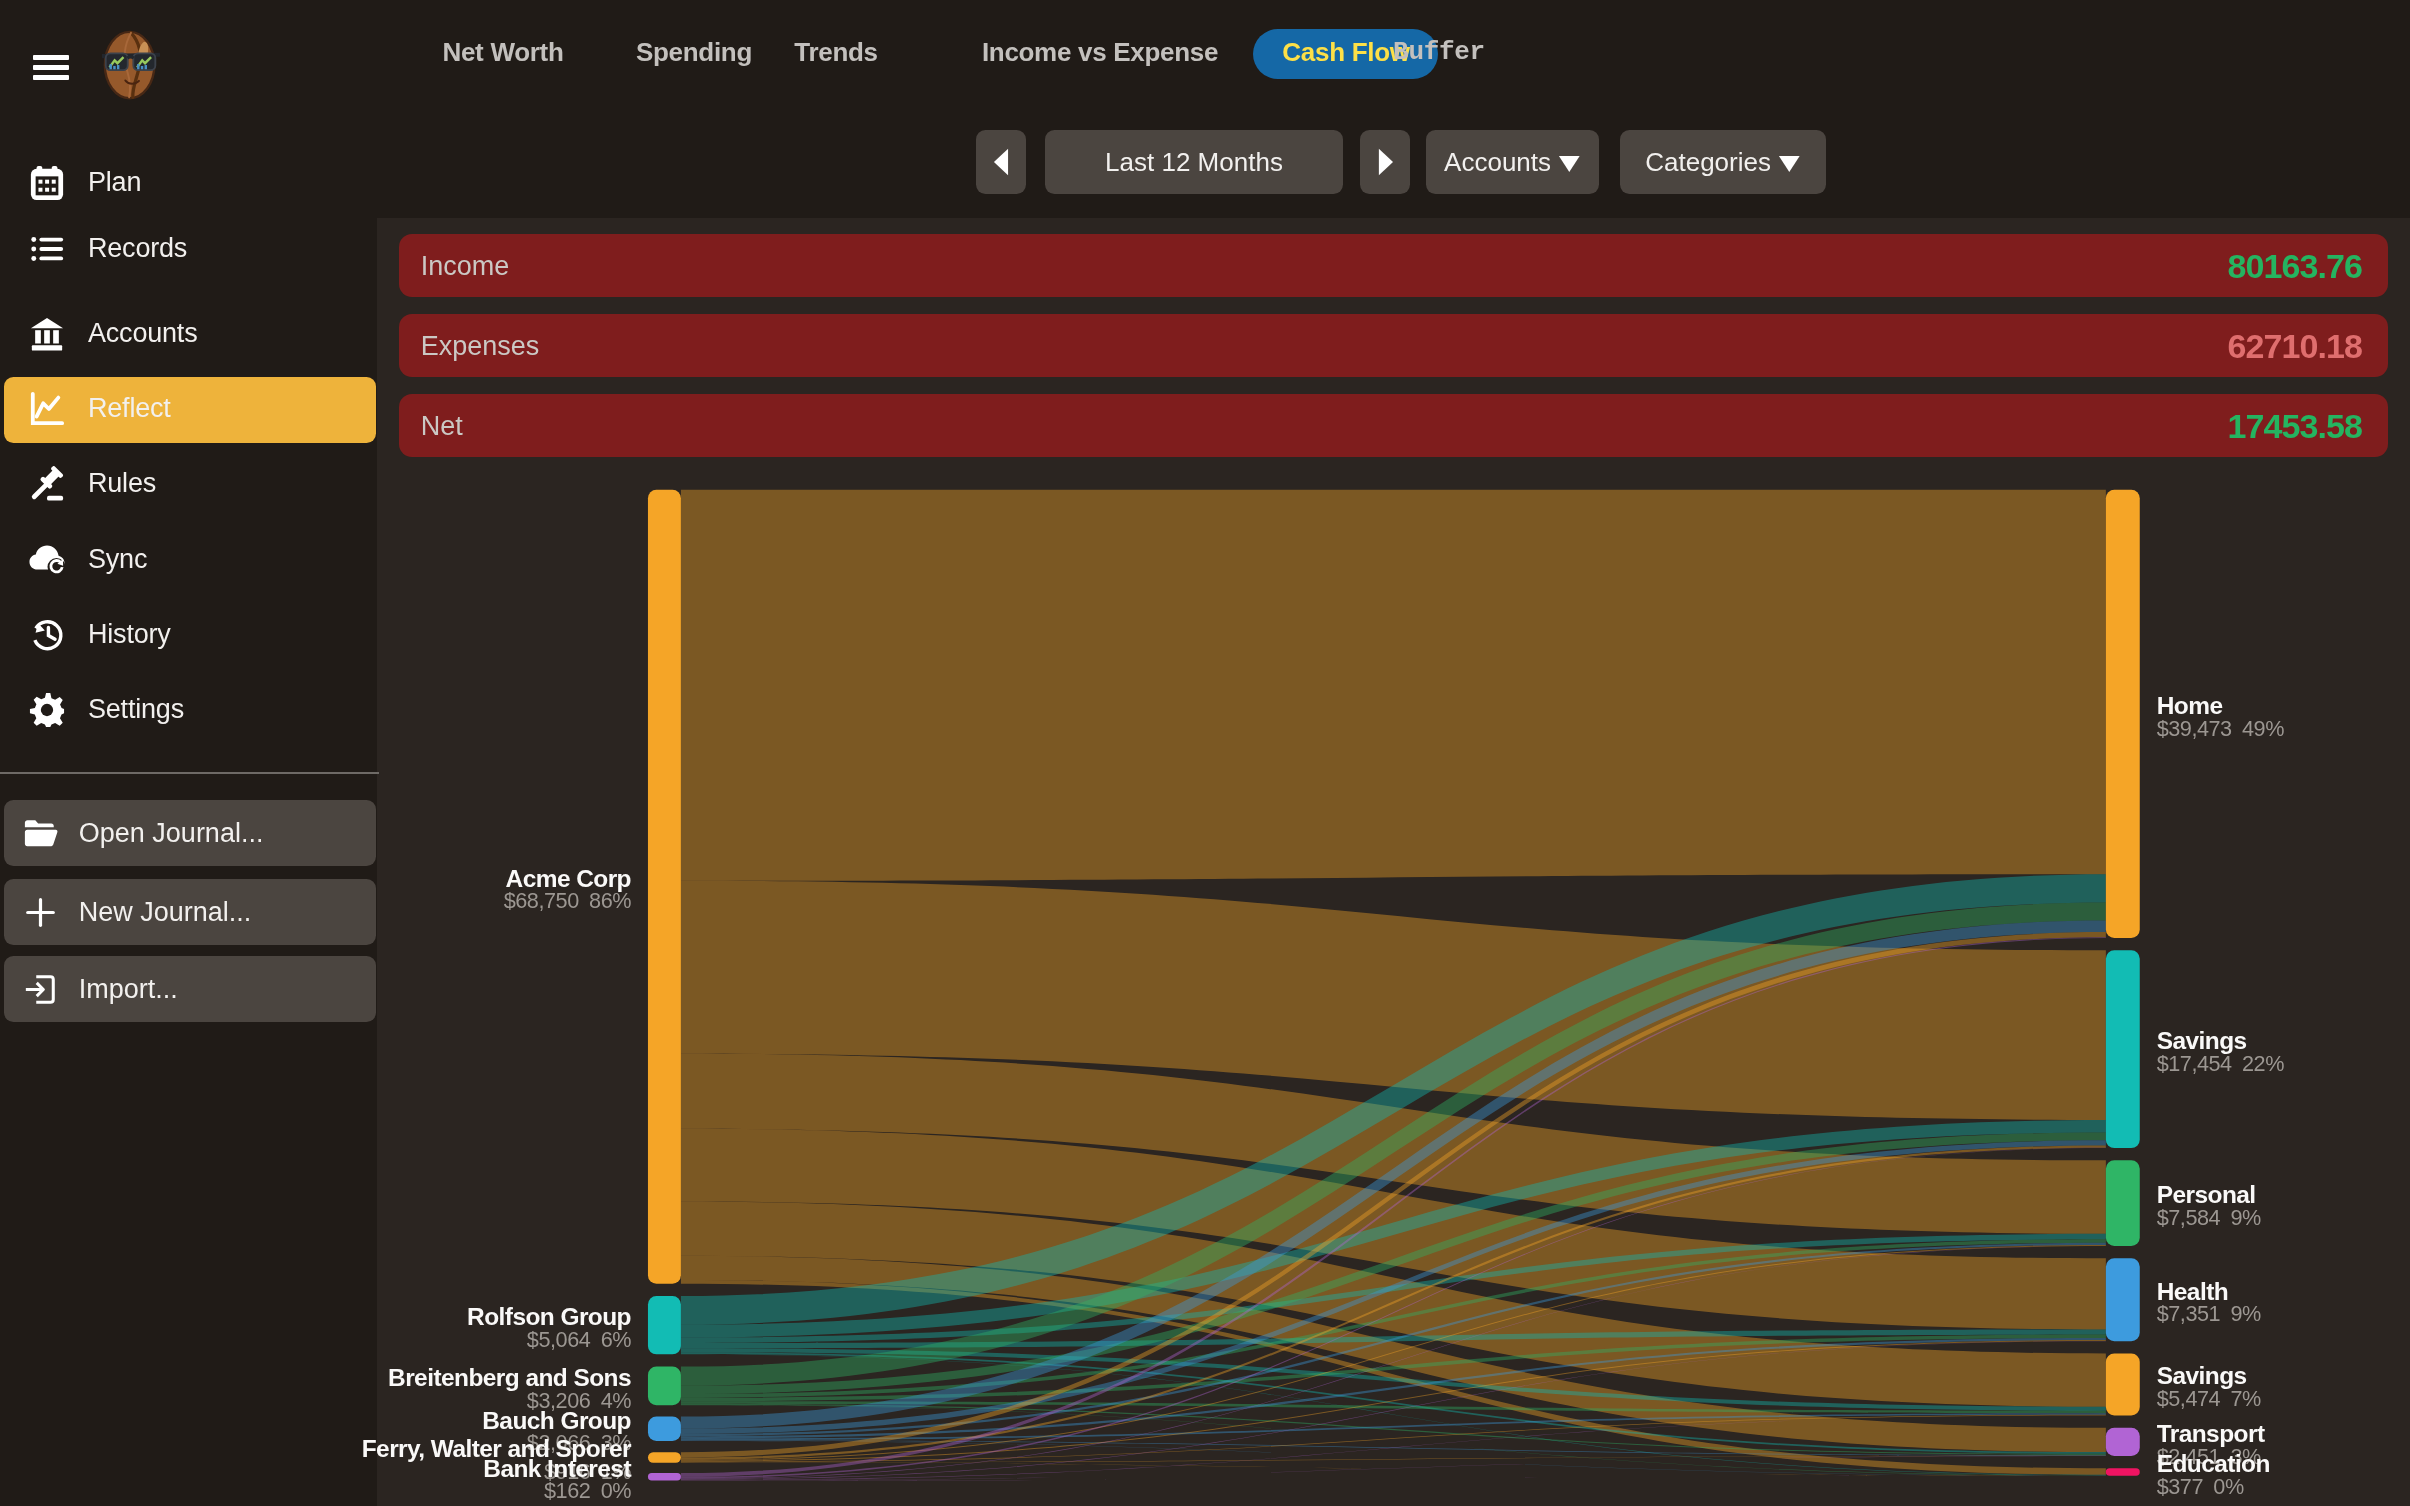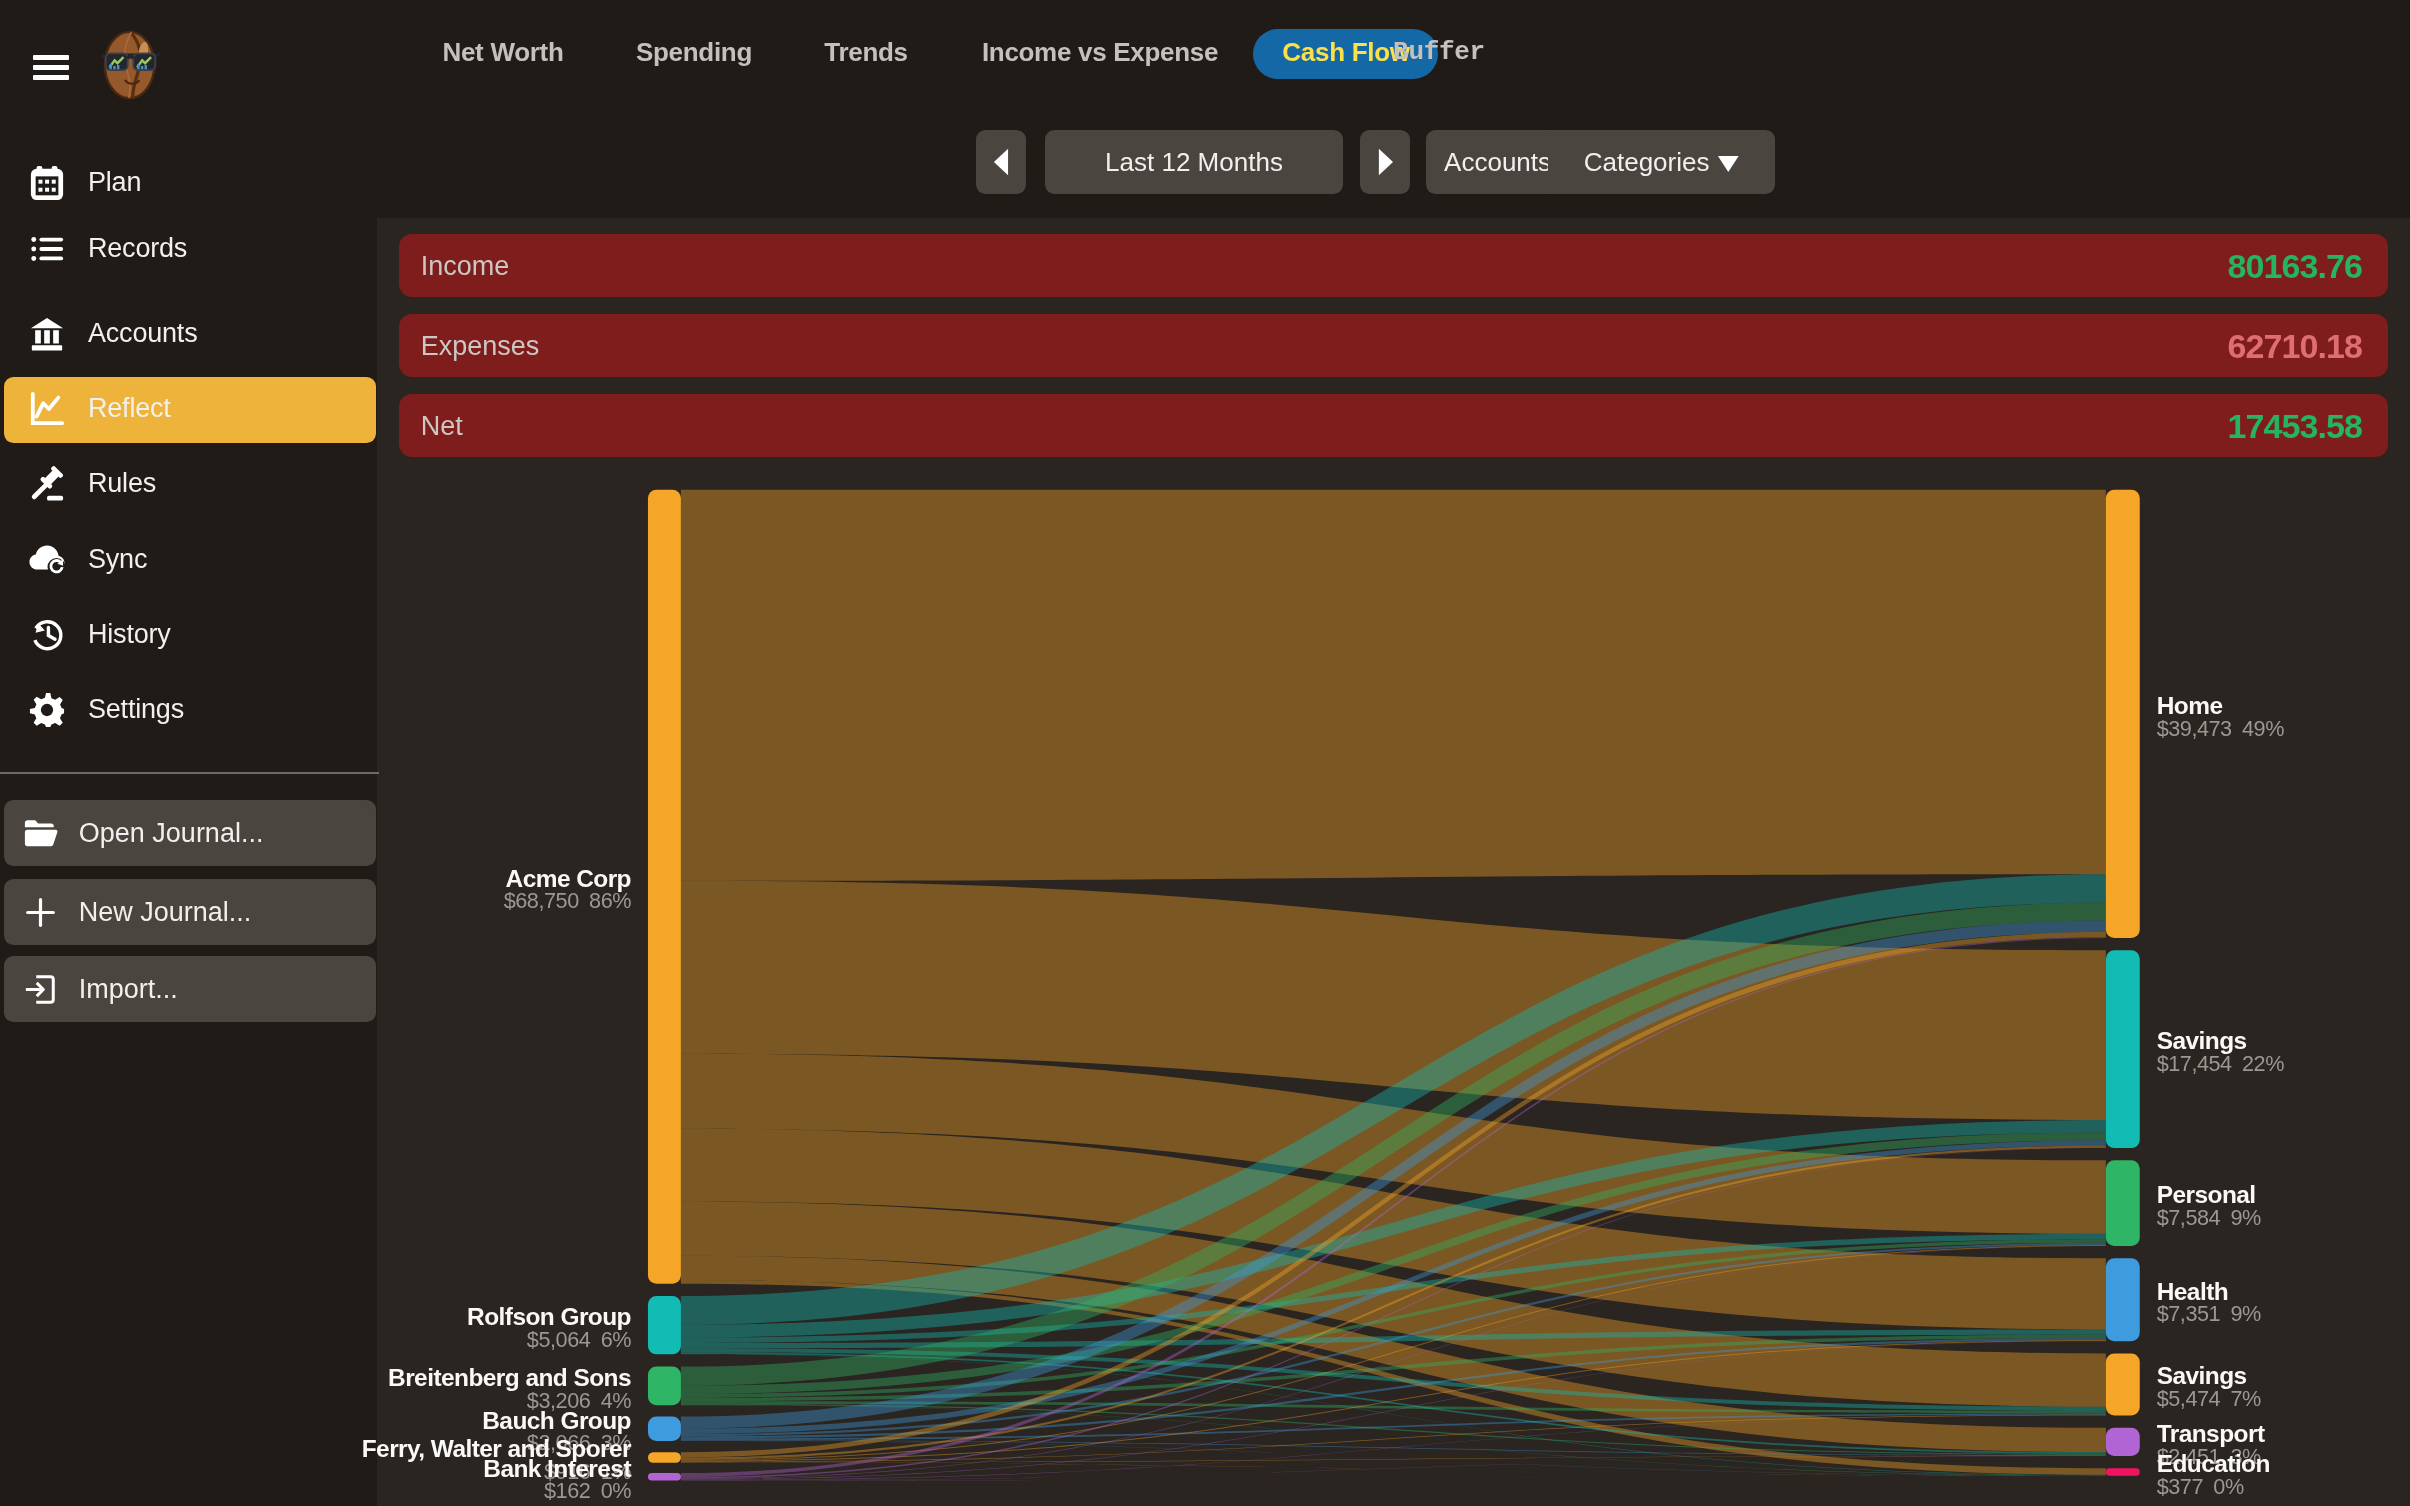--- a/index.html
+++ b/index.html
@@ -66,21 +66,21 @@
       <rect x="37.5" y="38.5" width="2.6" height="5.5"></rect>
         <rect x="41.5" y="40.5" width="2.6" height="3.5"></rect>
         <rect x="45.5" y="39.5" width="2.6" height="4.5"></rect>
     </g>
   </g>
 </svg>
 
 <div id="pill"></div>
 <div class="tab" style="left:503px;">Net Worth</div>
 <div class="tab" style="left:694px;">Spending</div>
-<div class="tab" style="left:866px;">Trends</div>
+<div class="tab" style="left:836px;">Trends</div>
 <div class="tab" style="left:1100px;">Income vs Expense</div>
 <div class="tab" style="left:1346px;color:#fde047;">Cash Flow</div>
 <div class="tab" style="left:1439px;font-family:Liberation Mono, monospace;">Buffer</div>
 
 <div class="tbtn" style="left:976px;width:50px;">
   <svg width="50" height="64" viewBox="0 0 53 68">
       <path d="M34,20 L19,34 L34,48 Z" fill="#FFFFFF"></path>
     </svg>
 </div>
 <div class="tbtn" style="left:1045px;width:298px;">
@@ -89,21 +89,21 @@
 <div class="tbtn" style="left:1360px;width:50px;">
   <svg width="50" height="64" viewBox="0 0 53 68">
       <path d="M20,20 L35,34 L20,48 Z" fill="#FFFFFF"></path>
     </svg>
 </div>
 <div class="tbtn" style="left:1426px;width:173px;">
     <span class="lbl">Accounts <svg width="22.6" height="19" viewBox="0 0 24 20" style="vertical-align:-1.9px;">
         <path d="M1,2 L23,2 L12,19 Z" fill="#FFFFFF"></path>
       </svg></span>
   </div>
-<div class="tbtn" style="left:1548px;width:227px;">
+<div class="tbtn" style="left:1620px;width:206px;">
     <span class="lbl">Categories <svg width="22.6" height="19" viewBox="0 0 24 20" style="vertical-align:-1.9px;">
         <path d="M1,2 L23,2 L12,19 Z" fill="#FFFFFF"></path>
       </svg></span>
   </div>
 
 <div class="row" style="top:234px;">
     <span class="rl">Income</span>
     <span class="rv green">80163.76</span>
   </div>
 <div class="row" style="top:314px;">

